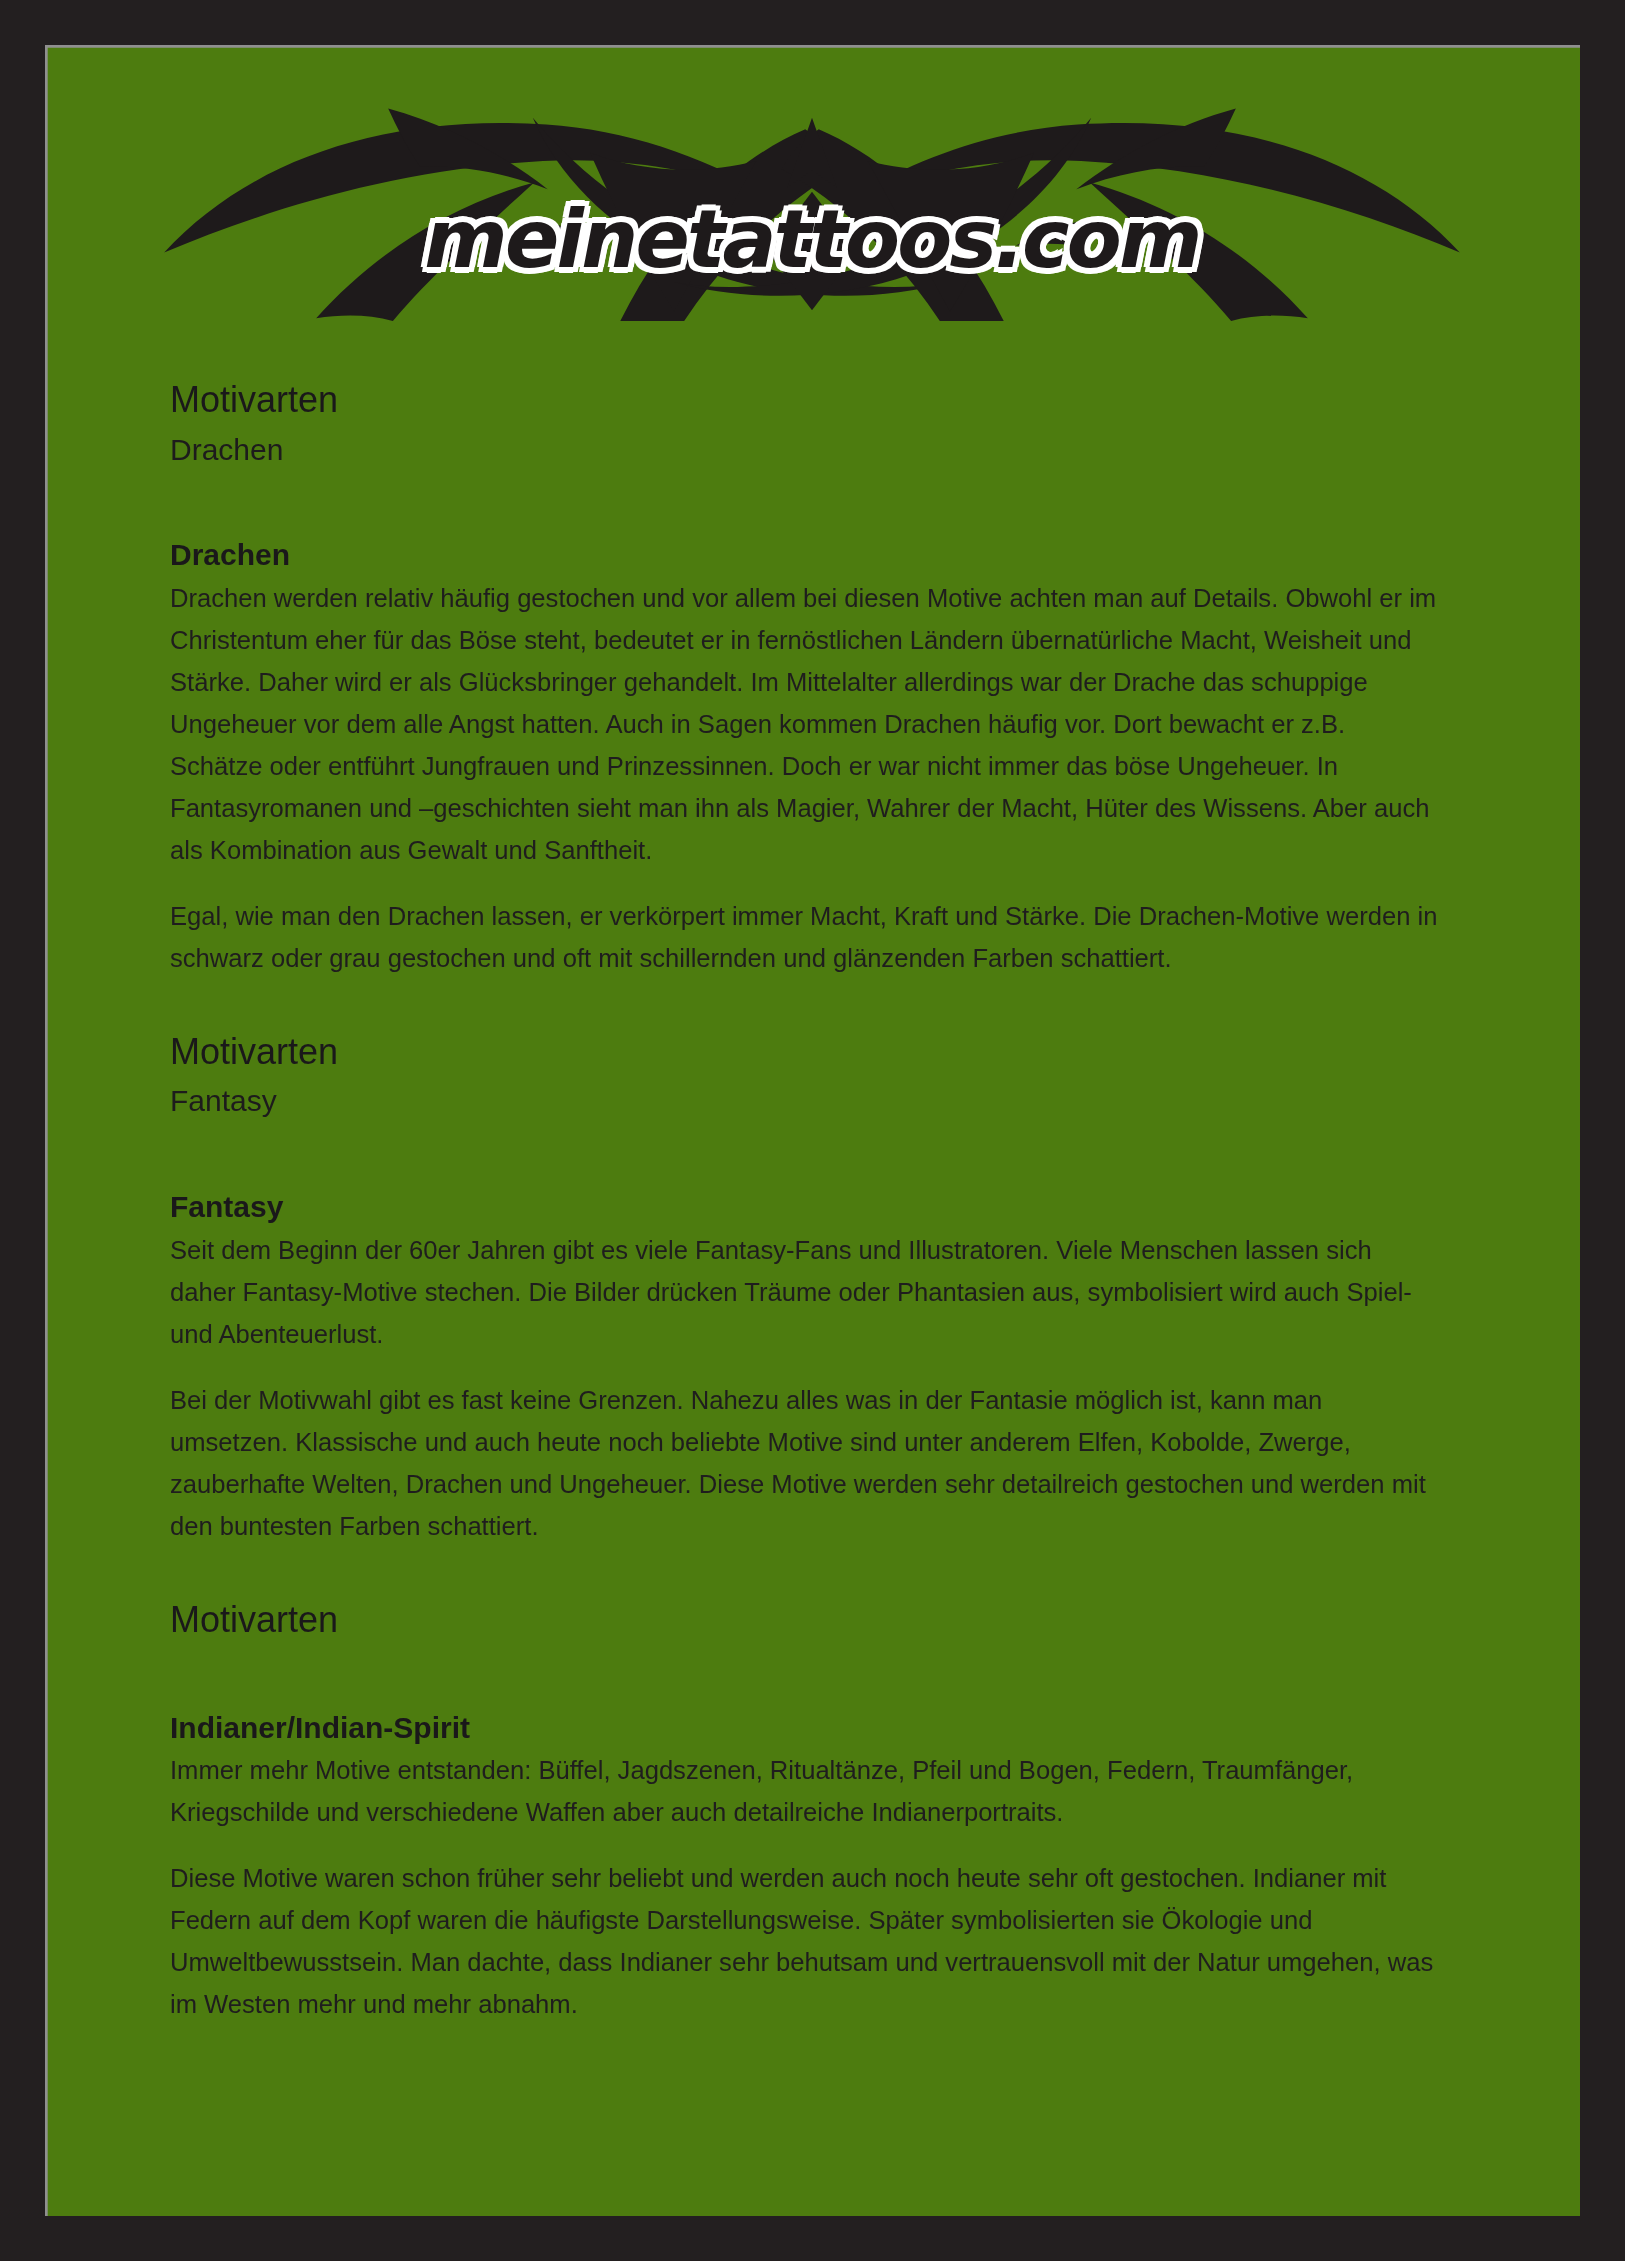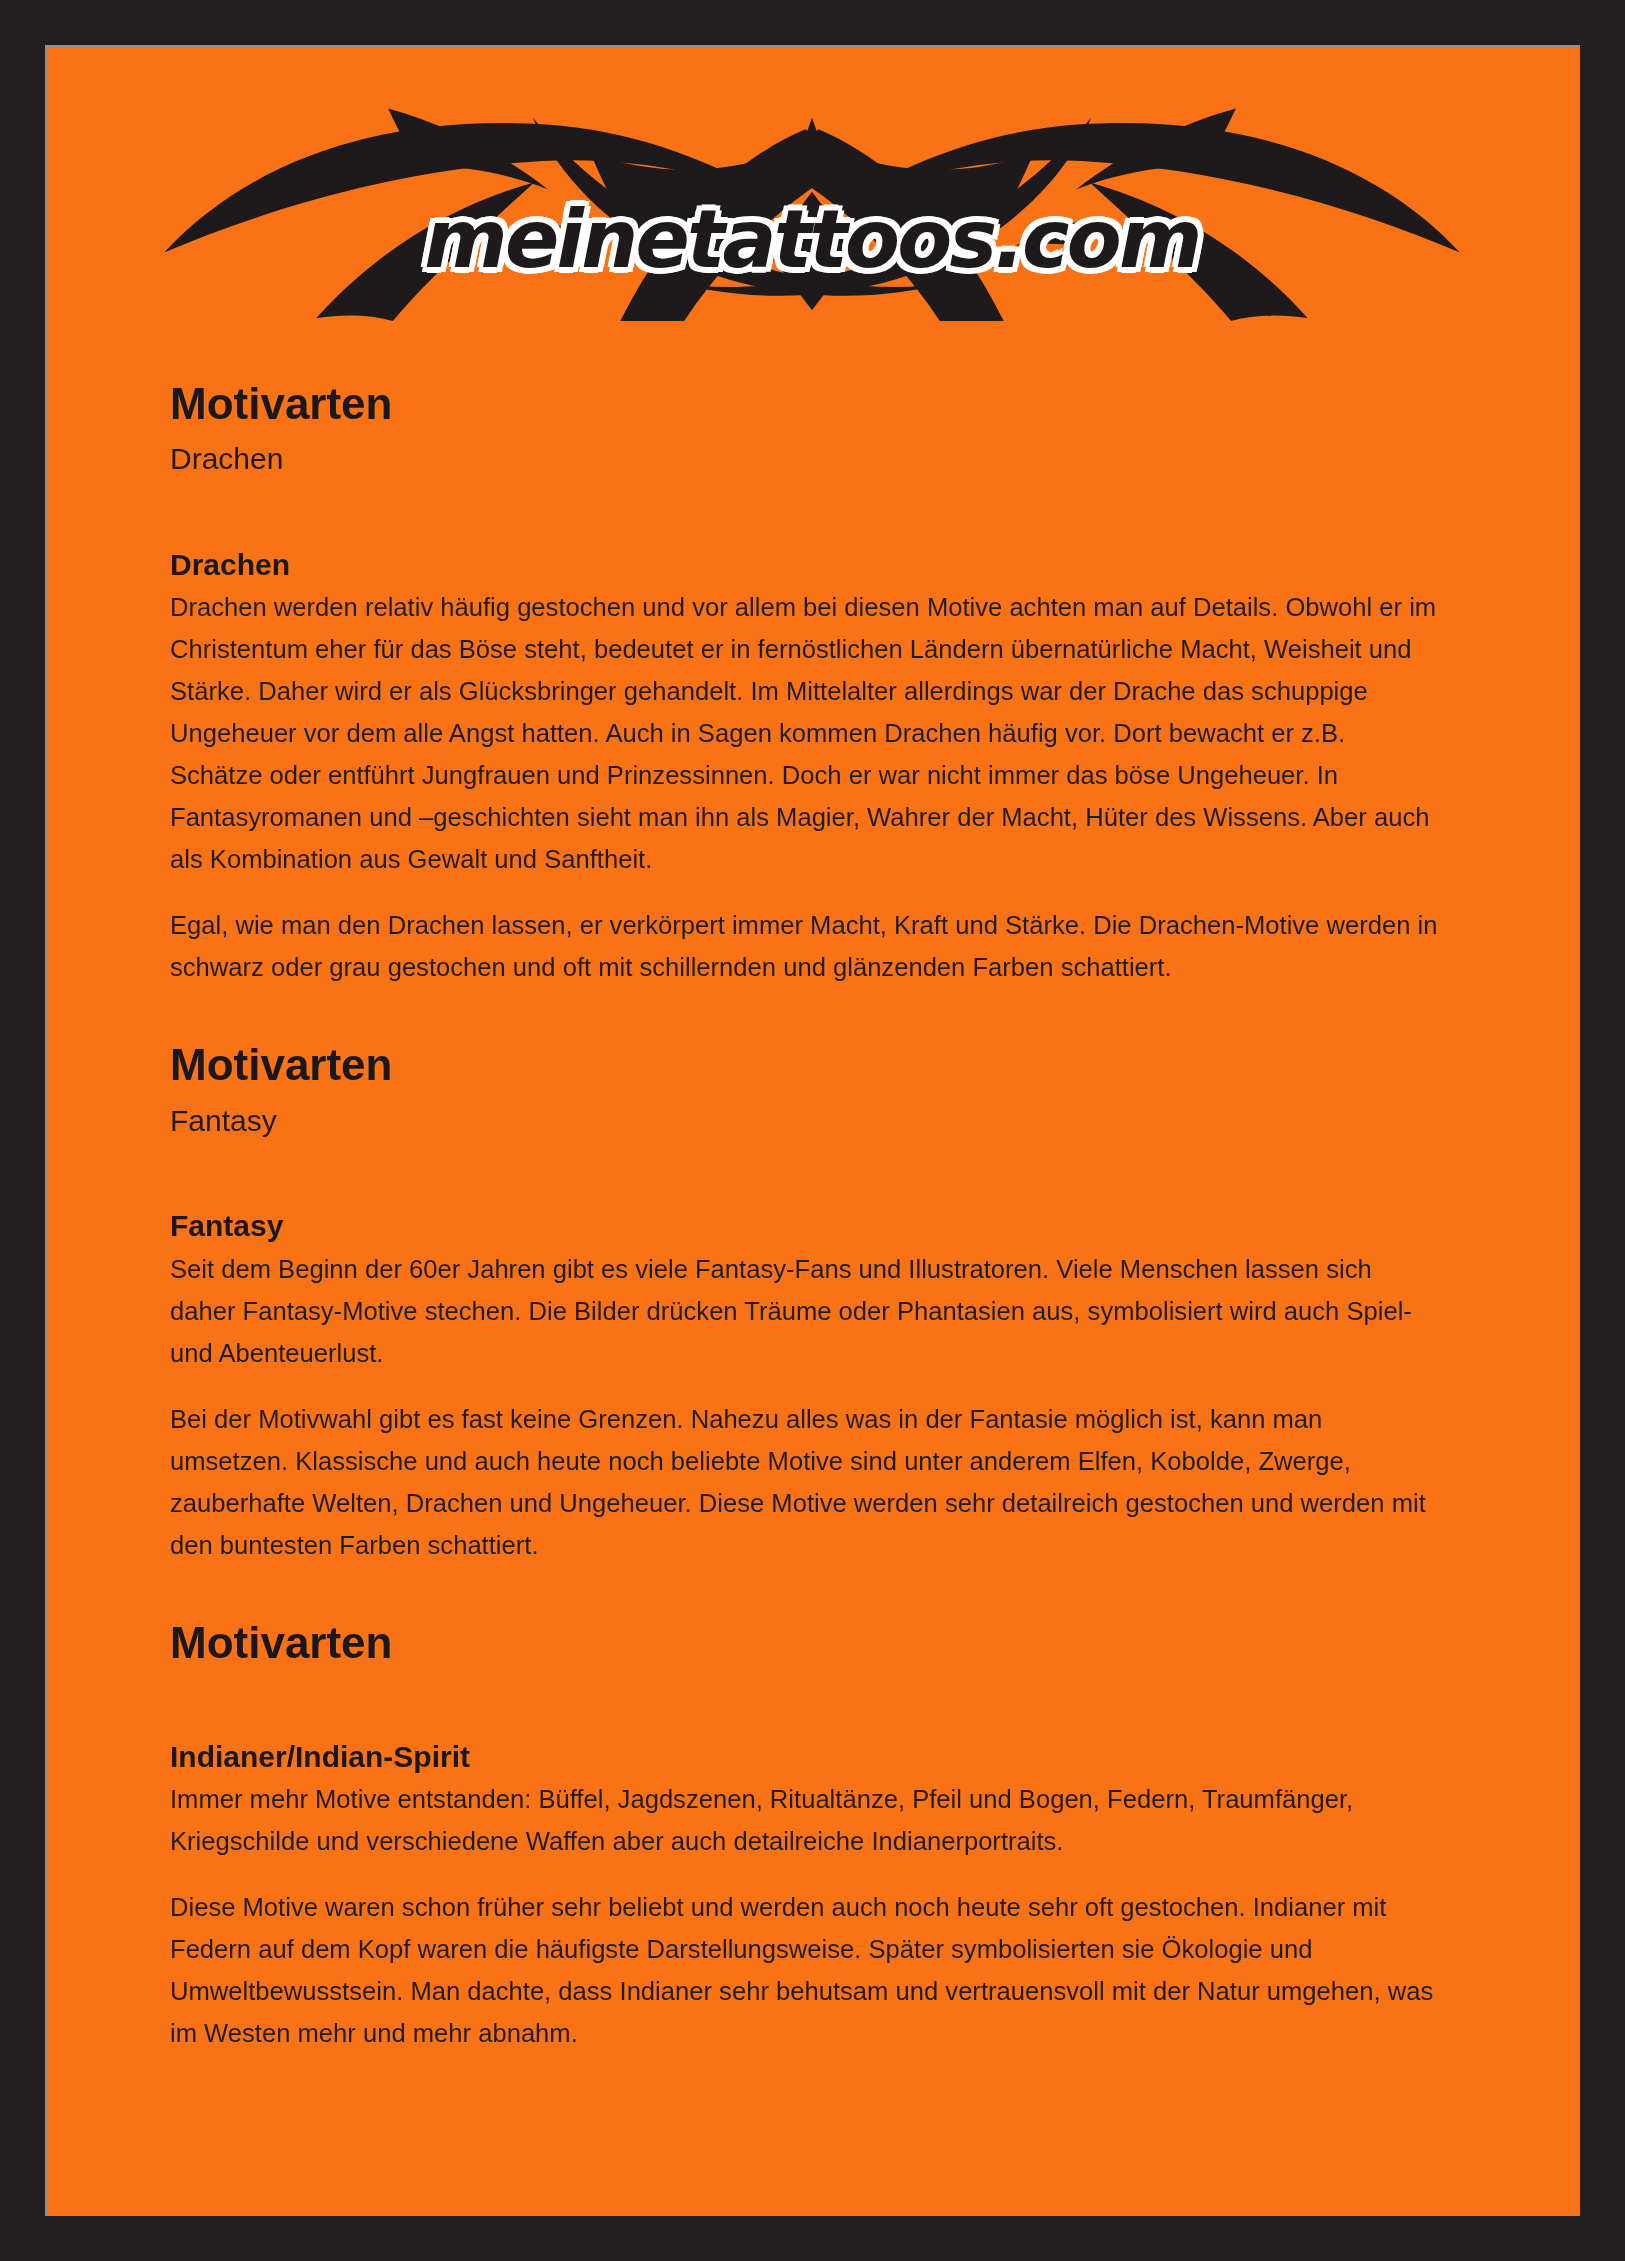--- a/index.html
+++ b/index.html
@@ -5,21 +5,21 @@
 <style>
   html, body { margin: 0; padding: 0; background: #ffffff; }
   body {
     width: 1625px; height: 2261px;
     font-family: "Liberation Sans", sans-serif;
     color: #1d1b1c;
   }
   .page {
     box-sizing: border-box;
     width: 1625px; height: 2261px;
-    background: #f97316;
+    background: #4d7c0f;
     border: 45px solid #231f20;
     box-shadow: inset 2.7px 2.7px 0 0 #8f8f8f; 
     overflow: hidden;
     position: relative;
   }
   .content {
     box-sizing: border-box;
     width: 100%; height: 100%;
     padding: 54px 135px 0 125px;
   }
@@ -48,23 +48,23 @@
       -6px 0 0 #fff, 6px 0 0 #fff, 0 -6px 0 #fff, 0 6px 0 #fff,
       -4.7px -4.7px 0 #fff, 4.7px -4.7px 0 #fff, -4.7px 4.7px 0 #fff, 4.7px 4.7px 0 #fff;
   }
 
   
   .motif-section { margin: 0; }
   .motif-section + .motif-section { margin-top: 51px; }
 
   h1.section-title {
     margin: 0 0 9.4px 0;
-    font-size: 44px;
+    font-size: 36px;
     line-height: 1.2;
-    font-weight: bold;
+    font-weight: normal;
     color: #1a181a;
   }
   .section-subtitle {
     font-size: 30px;
     line-height: 1.25;
     font-weight: normal;
     color: #1d1b1c;
   }
   h2.topic-heading {
     margin: 67px 0 2.7px 0;

